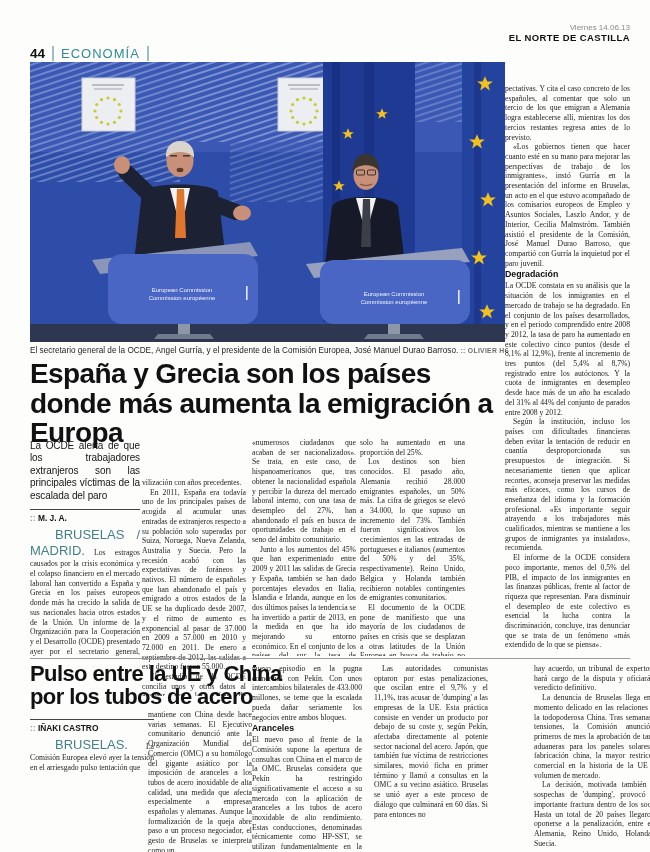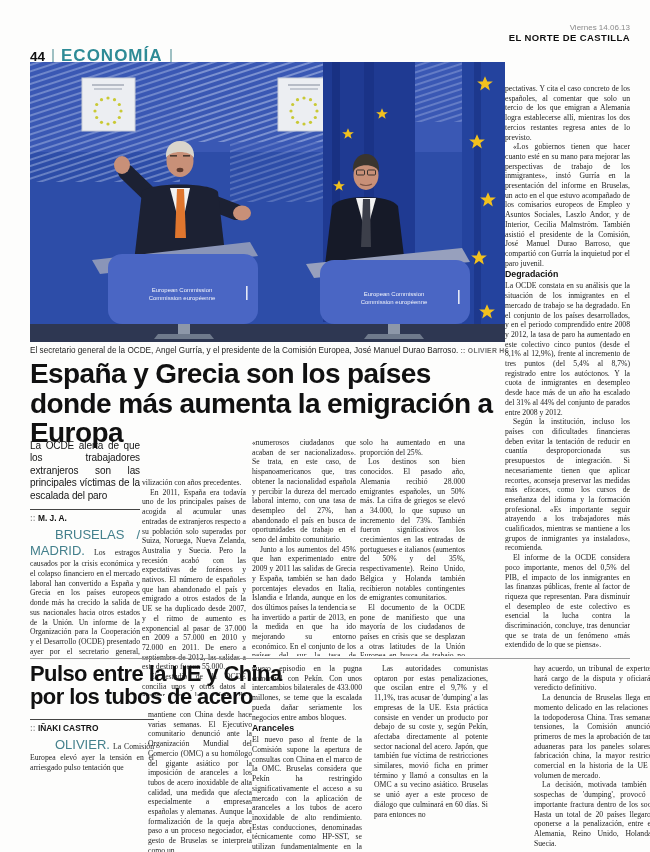--- a/index.html
+++ b/index.html
@@ -4,21 +4,21 @@
 <style>
   html,body{margin:0;padding:0;background:#e9e9e9;}
   #page{position:relative;width:650px;height:852px;background:#fdfdfc;overflow:hidden;
         font-family:"Liberation Serif",serif;color:#1b1b1b;}
   .abs{position:absolute;}
   
   #hdr-left{left:30px;top:28px;display:flex;align-items:center;gap:7px;
             font-family:"Liberation Sans",sans-serif;margin-top:18px;}
   .pageno{font-size:13.5px;font-weight:700;color:#111;}
   .vbar{display:inline-block;width:2px;height:15px;background:#9fc0c3;}
-  .section{font-size:17px;font-weight:700;letter-spacing:1px;color:#2e8b96;}
+  .section{font-size:13px;font-weight:400;letter-spacing:1px;color:#2e8b96;}
   #hdr-right{right:20px;top:23px;text-align:right;font-family:"Liberation Sans",sans-serif;}
   .edate{font-size:8px;color:#8a8a8a;}
   .masthead{font-size:9.5px;font-weight:700;letter-spacing:.4px;color:#101010;}
   
   #photo{left:30px;top:62px;width:475px;height:280px;}
   #caption{left:30px;top:346px;width:478px;font-family:"Liberation Sans",sans-serif;
            font-size:8.2px;color:#232323;white-space:nowrap;overflow:hidden;}
   .credit{font-weight:700;font-size:6.8px;color:#6e6e6e;text-transform:uppercase;letter-spacing:.3px;}
   
   .headline{font-family:"Liberation Sans",sans-serif;font-weight:700;color:#111;
@@ -232,21 +232,21 @@
     <p>El informe de la OCDE considera poco importante, menos del 0,5% del PIB, el impacto de los inmigrantes en las finanzas públicas, frente al factor de riqueza que representan. Para disminuir el desempleo de este colectivo es esencial la lucha contra la discriminación, concluye, tras denunciar que se trata de un fenómeno «más extendido de lo que se piensa».</p>
   </div>
 
   <div class="abs" id="divider"></div>
 
   <div class="abs headline" id="h2a">Pulso entre la UE y China por los tubos de acero</div>
 
   <div class="abs col" id="a2c1">
     <div class="rule"></div>
     <div class="byline"><span class="bl-colon">:: </span><span>IÑAKI CASTRO</span></div>
-    <p class="ni"><span class="dateline">OLIVIER.</span> <span>La Comisión Europea elevó ayer la tensión en el arriesgado pulso tentación que</span></p>
+    <p class="ni"><span class="dateline">BRUSELAS.</span> <span>La Comisión Europea elevó ayer la tensión en el arriesgado pulso tentación que</span></p>
   </div>
 
   <div class="abs col" id="a2c2">
     <p class="ni">mantiene con China desde hace varias semanas. El Ejecutivo comunitario denunció ante la Organización Mundial del Comercio (OMC) a su homólogo del gigante asiático por la imposición de aranceles a los tubos de acero inoxidable de alta calidad, una medida que afecta especialmente a empresas españolas y alemanas. Aunque la formalización de la queja abre paso a un proceso negociador, el gesto de Bruselas se interpreta como un</p>
   </div>
 
   <div class="abs col" id="a2c3">
     <p class="ni">nuevo episodio en la pugna comercial con Pekín. Con unos intercambios bilaterales de 433.000 millones, se teme que la escalada pueda dañar seriamente los negocios entre ambos bloques.</p>
     <div class="subhead">Aranceles</div>
     <p class="ni">El nuevo paso al frente de la Comisión supone la apertura de consultas con China en el marco de la OMC. Bruselas considera que Pekín ha restringido significativamente el acceso a su mercado con la aplicación de aranceles a los tubos de acero inoxidable de alto rendimiento. Estas conducciones, denominadas técnicamente como HP-SST, se utilizan fundamentalmente en la construcción de centrales</p>

